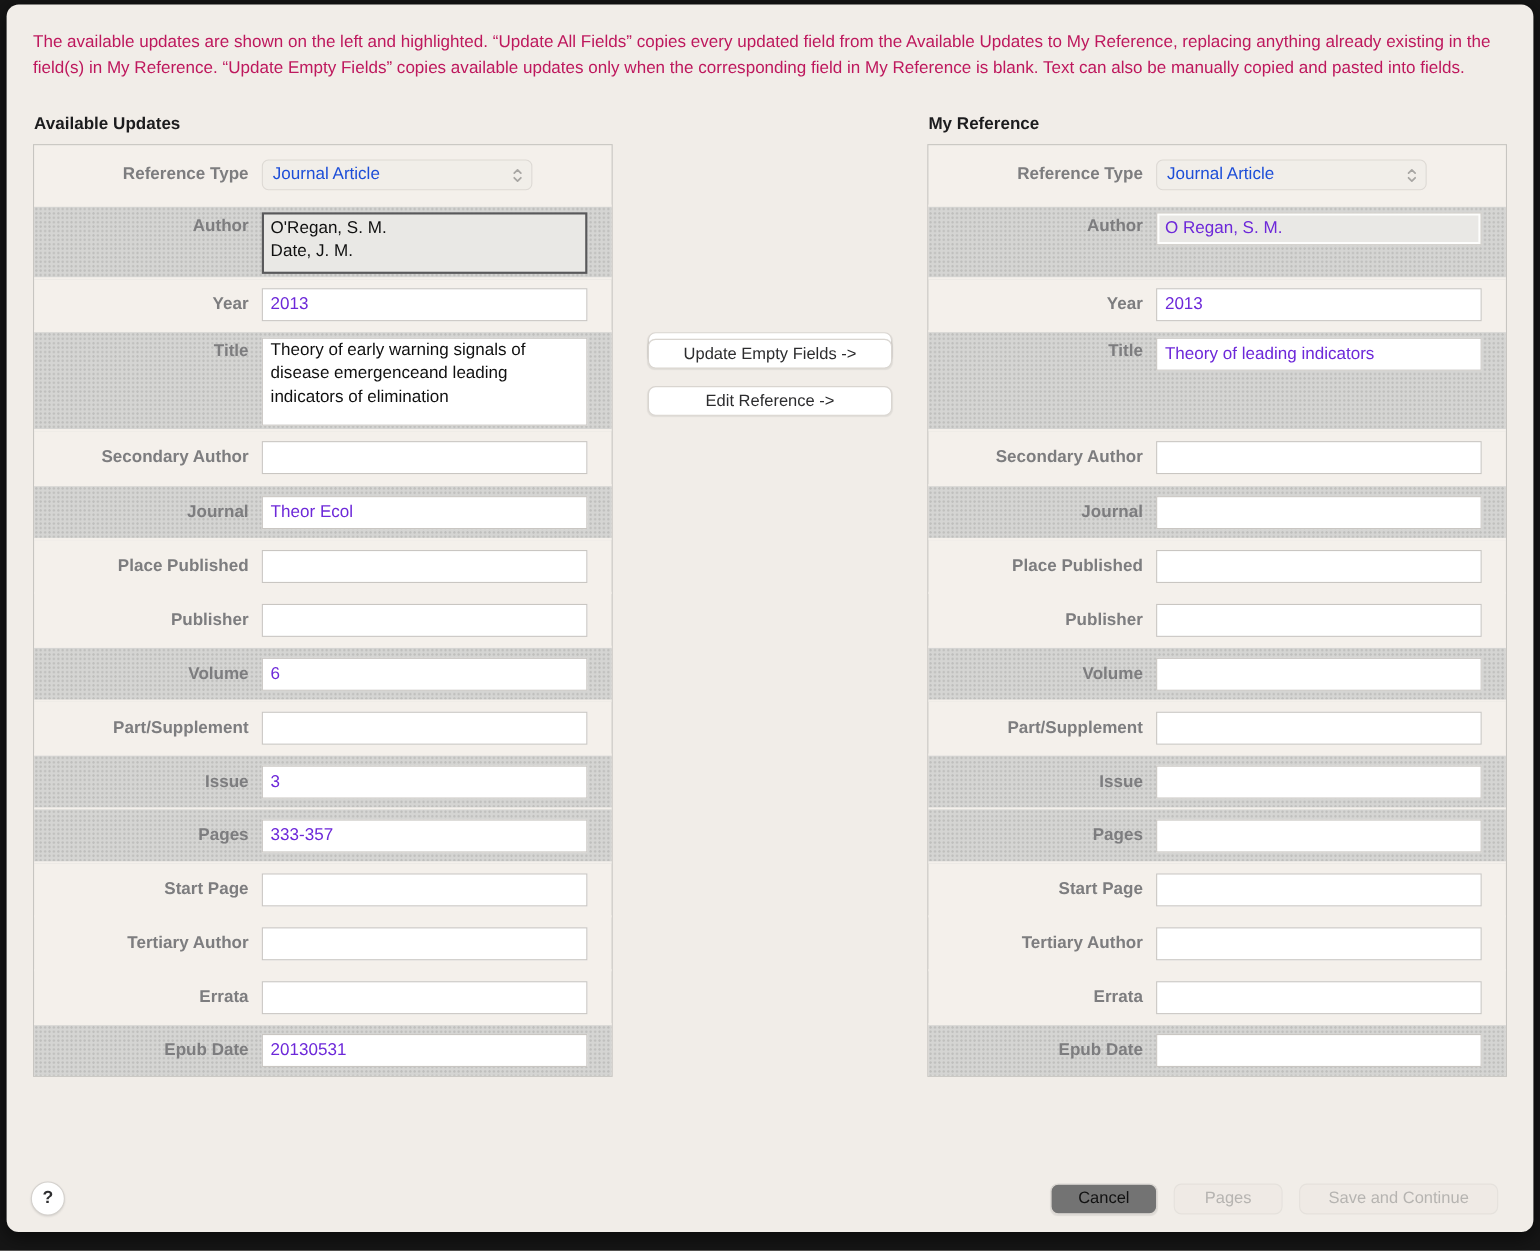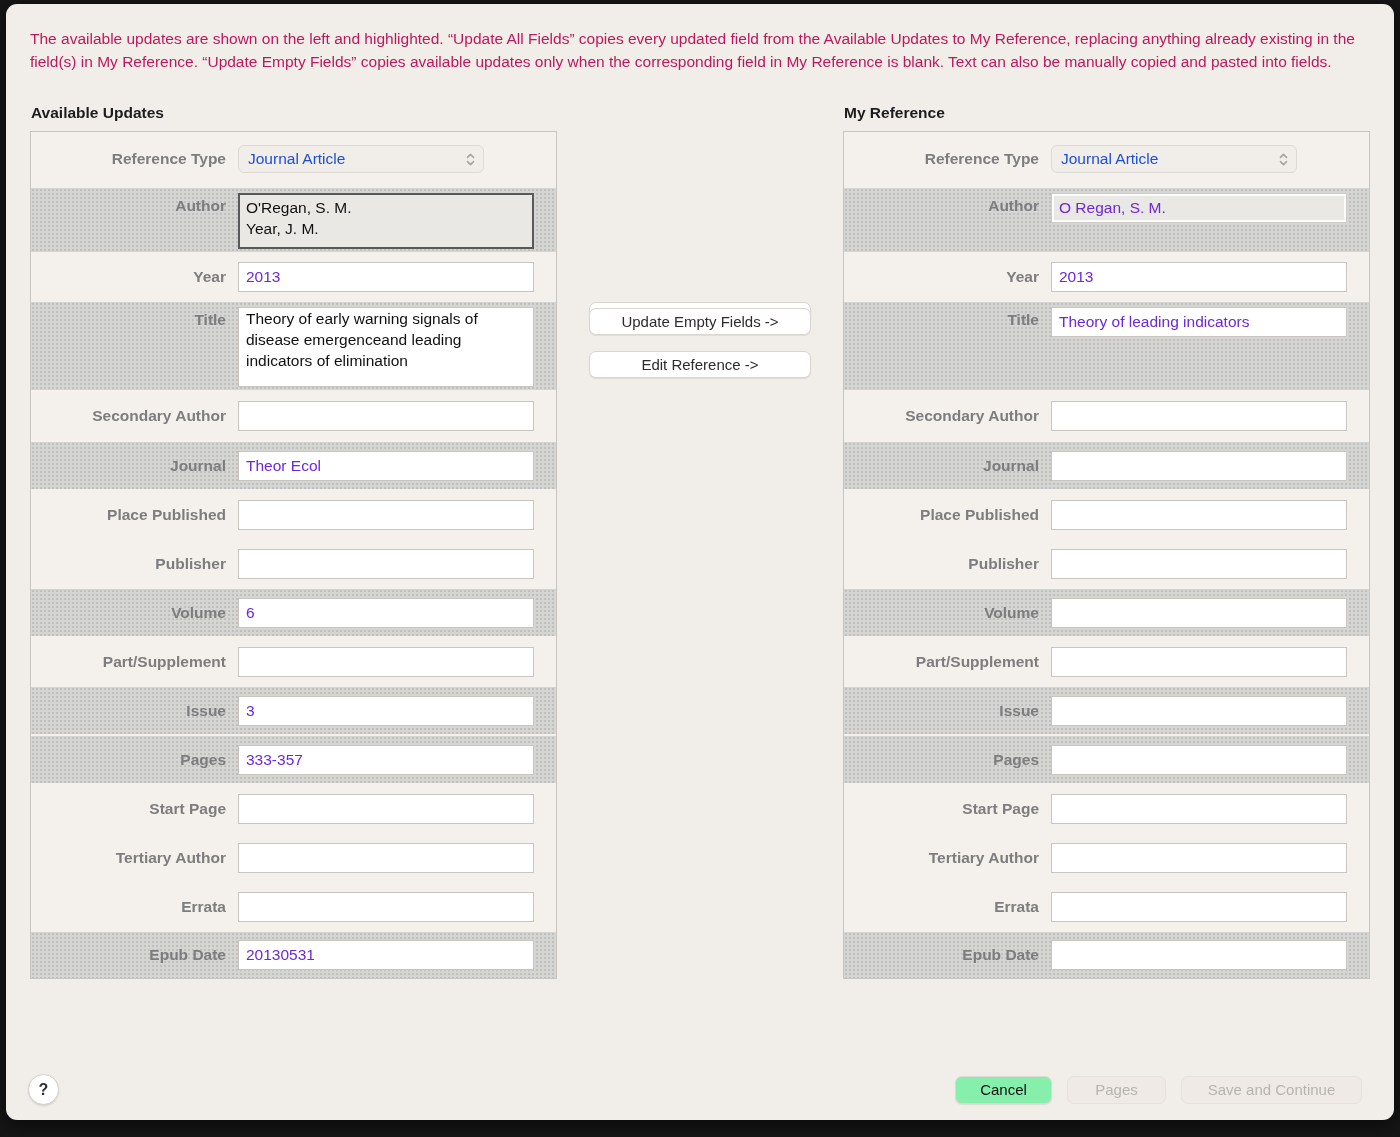--- a/index.html
+++ b/index.html
@@ -95,21 +95,21 @@
     width:29px;height:29px;border-radius:50%;background:#fff;
     border:1px solid #d4d1cd;box-shadow:0 1px 2px rgba(0,0,0,0.12);
     display:flex;align-items:center;justify-content:center;
     font-size:16px;font-weight:bold;color:#2e2e30;cursor:default;
   }
   .footer-buttons{margin-left:auto;display:flex;gap:15px;}
   .btn{
     height:28px;border-radius:7px;font-family:inherit;font-size:15px;
     display:flex;align-items:center;justify-content:center;box-sizing:border-box;cursor:default;
   }
-  .btn.enabled{background:#86efac;border:1px solid #dcd8d3;color:#111;box-shadow:0 1px 1px rgba(0,0,0,0.08);}
+  .btn.enabled{background:#737373;border:1px solid #dcd8d3;color:#111;box-shadow:0 1px 1px rgba(0,0,0,0.08);}
   .btn.disabled{background:#efeae5;border:1px solid #e5e1dc;color:#b6b4b1;}
   .btn.cancel{width:97px;}
   .btn.skip{width:99px;}
   .btn.save{width:181px;}
 </style>
 </head>
 <body>
 
 <div class="window">
 
@@ -132,21 +132,21 @@
                     <path d="M3.5 9.6 L6.5 12.6 L9.5 9.6" fill="none" stroke="#a8a6a3" stroke-width="1.6" stroke-linecap="round" stroke-linejoin="round"></path>
                   </svg>
                 </span>
               </div>
             </div>
           </div>
           <div class="row hl tall" style="height: 66px;">
             <div class="row-label">Author</div>
             <div class="row-field">
               <div class="tbox focused" style="height: 56px;">O'Regan, S. M.
-Year, J. M.</div>
+Date, J. M.</div>
             </div>
           </div>
           <div class="row" style="height: 48px;">
             <div class="row-label">Year</div>
             <div class="row-field">
               <input type="text" class="input" readonly="" value="2013" style="">
             </div>
           </div>
           <div class="row hl tall" style="height: 90px;">
             <div class="row-label">Title</div>

